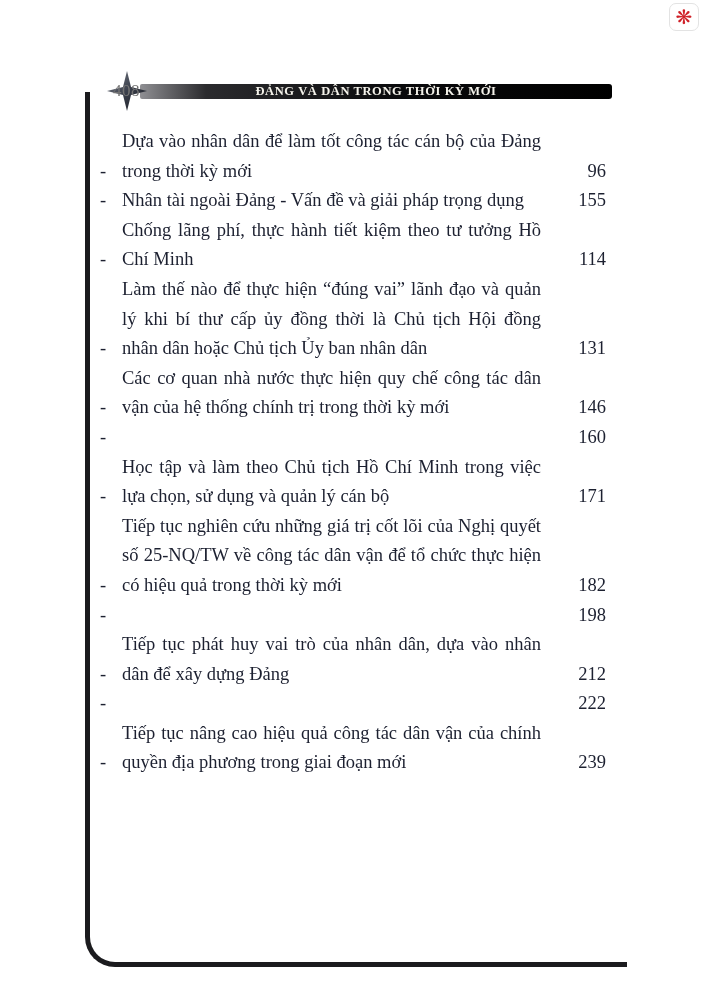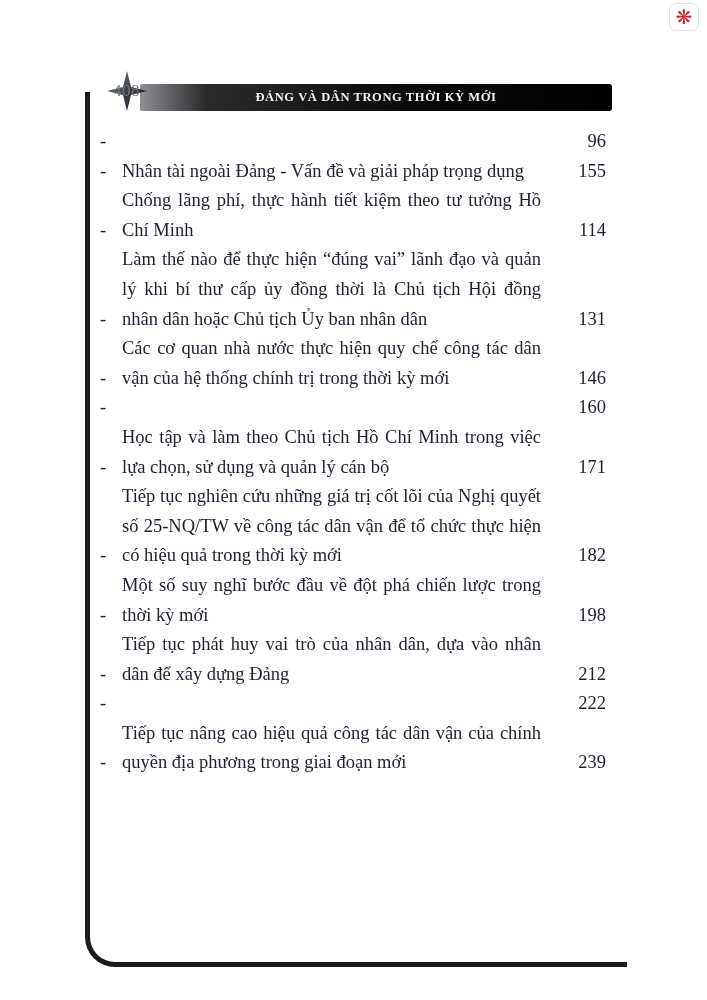--- a/index.html
+++ b/index.html
@@ -30,21 +30,21 @@
     position:absolute; left:113px; top:81px;
     font-size:17px; color:#737373; z-index:3;
     letter-spacing:0.5px;
   }
   .star-wrap {
     position:absolute; left:106px; top:70px;
     width:42px; height:42px; z-index:2;
   }
   .title-bar {
     position:absolute; left:140px; top:84px;
-    width:472px; height:27px;
+    width:472px; height:15px;
     background:linear-gradient(90deg, #8f8f93 0%, #2b2b2e 14%, #0a0a0c 55%, #000 100%);
     border-radius:2px 3px 3px 2px;
     display:flex; align-items:center; justify-content:center;
     z-index:1;
   }
   .title-bar .chapter-title {
     color:#f4f2ea;
     font-size:12.5px;
     font-weight:bold;
     letter-spacing:0.6px;
@@ -111,20 +111,21 @@
     <span class="chapter-title">ĐẢNG VÀ DÂN TRONG THỜI KỲ MỚI</span>
   </div>
 </div>
 
 <div class="page-frame"></div>
 
 <div class="toc">
 
   <div class="toc-row">
     <span class="toc-dash">-</span>
+    <span class="toc-title">Dựa vào nhân dân để làm tốt công tác cán bộ của Đảng trong thời kỳ mới</span>
     <span class="toc-page">96</span>
   </div>
 
   <div class="toc-row">
     <span class="toc-dash">-</span>
     <span class="toc-title">Nhân tài ngoài Đảng - Vấn đề và giải pháp trọng dụng</span>
     <span class="toc-page">155</span>
   </div>
 
   <div class="toc-row">
@@ -157,21 +158,20 @@
   </div>
 
   <div class="toc-row">
     <span class="toc-dash">-</span>
     <span class="toc-title">Tiếp tục nghiên cứu những giá trị cốt lõi của Nghị quyết số 25-NQ/TW về công tác dân vận để tổ chức thực hiện có hiệu quả trong thời kỳ mới</span>
     <span class="toc-page">182</span>
   </div>
 
   <div class="toc-row">
     <span class="toc-dash">-</span>
-    <span class="toc-title">Một số suy nghĩ bước đầu về đột phá chiến lược trong thời kỳ mới</span>
     <span class="toc-page">198</span>
   </div>
 
   <div class="toc-row">
     <span class="toc-dash">-</span>
     <span class="toc-title">Tiếp tục phát huy vai trò của nhân dân, dựa vào nhân dân để xây dựng Đảng</span>
     <span class="toc-page">212</span>
   </div>
 
   <div class="toc-row">

